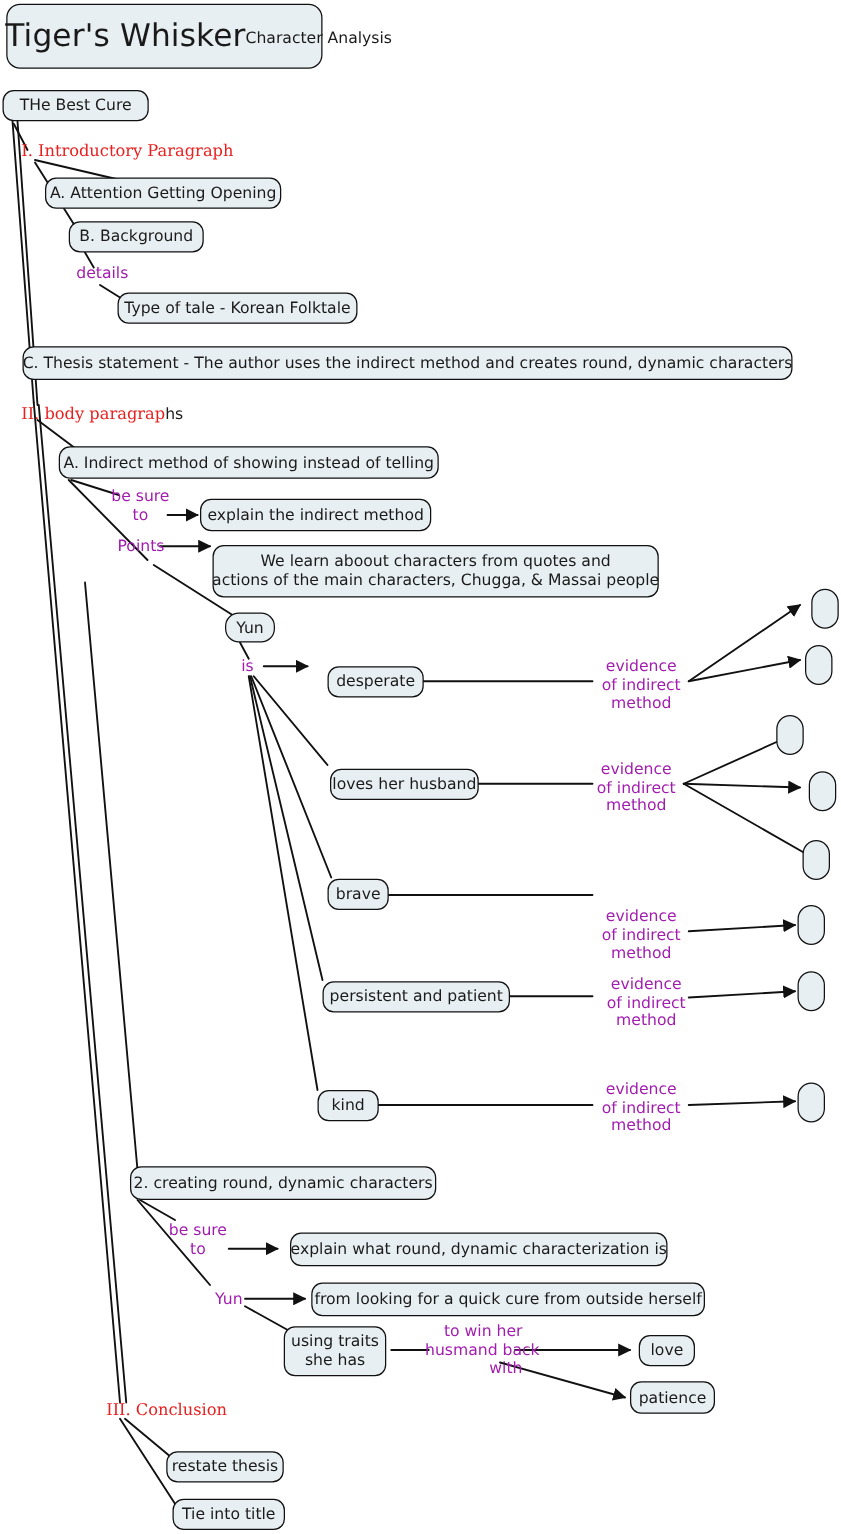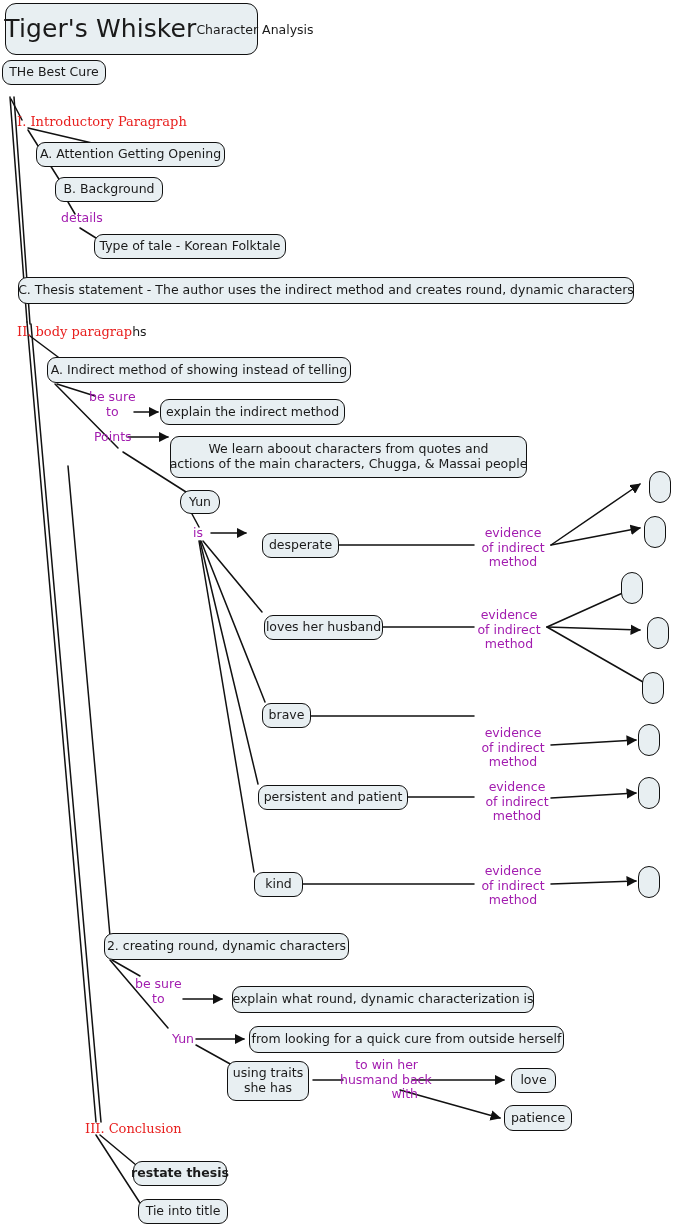--- a/index.html
+++ b/index.html
@@ -154,21 +154,21 @@
       <path d="M 100 1135 L 136 1165"></path>
       <path d="M 96 1135 L 140 1203"></path>
     </g>
   </svg>
 
   <div class="node title" style="left:5px; top:3px; width:253px; height:52px;">
     <span class="t-main">The Tiger's Whisker</span>
     <span class="t-sub">Character Analysis</span>
   </div>
 
-  <div class="node" style="left:2px; top:60px; width:104px; height:25px;">THe Best Cure</div>
+  <div class="node" style="left:2px; top:72px; width:117px; height:25px;">THe Best Cure</div>
 
   <div class="label red" style="left:17px; top:114px;"><span>I. Introductory Paragraph</span></div>
 
   <div class="node" style="left:36px; top:142px; width:189px; height:25px;">A. Attention Getting Opening</div>
 
   <div class="node" style="left:55px; top:177px; width:108px; height:25px;">B. Background</div>
 
   <div class="label" style="left:61px; top:211px;">details</div>
 
   <div class="node" style="left:94px; top:234px; width:192px; height:25px;">Type of tale - Korean Folktale</div>
@@ -243,17 +243,17 @@
   <div class="label" style="left:340px; top:1058px; width:78px;text-align:right;">to win her
 husmand back
 with</div>
 
   <div class="node" style="left:511px; top:1068px; width:45px; height:25px;">love</div>
 
   <div class="node" style="left:504px; top:1105px; width:68px; height:26px;">patience</div>
 
   <div class="label red" style="left:85px; top:1121px;"><span>III. Conclusion</span></div>
 
-  <div class="node" style="left:133px; top:1161px; width:94px; height:25px;font-weight:bold;">restate thesis</div>
+  <div class="node" style="left:133px; top:1161px; width:94px; height:25px;">restate thesis</div>
 
   <div class="node" style="left:138px; top:1199px; width:90px; height:25px;">Tie into title</div>
 
 </div>
 
 </body></html>

